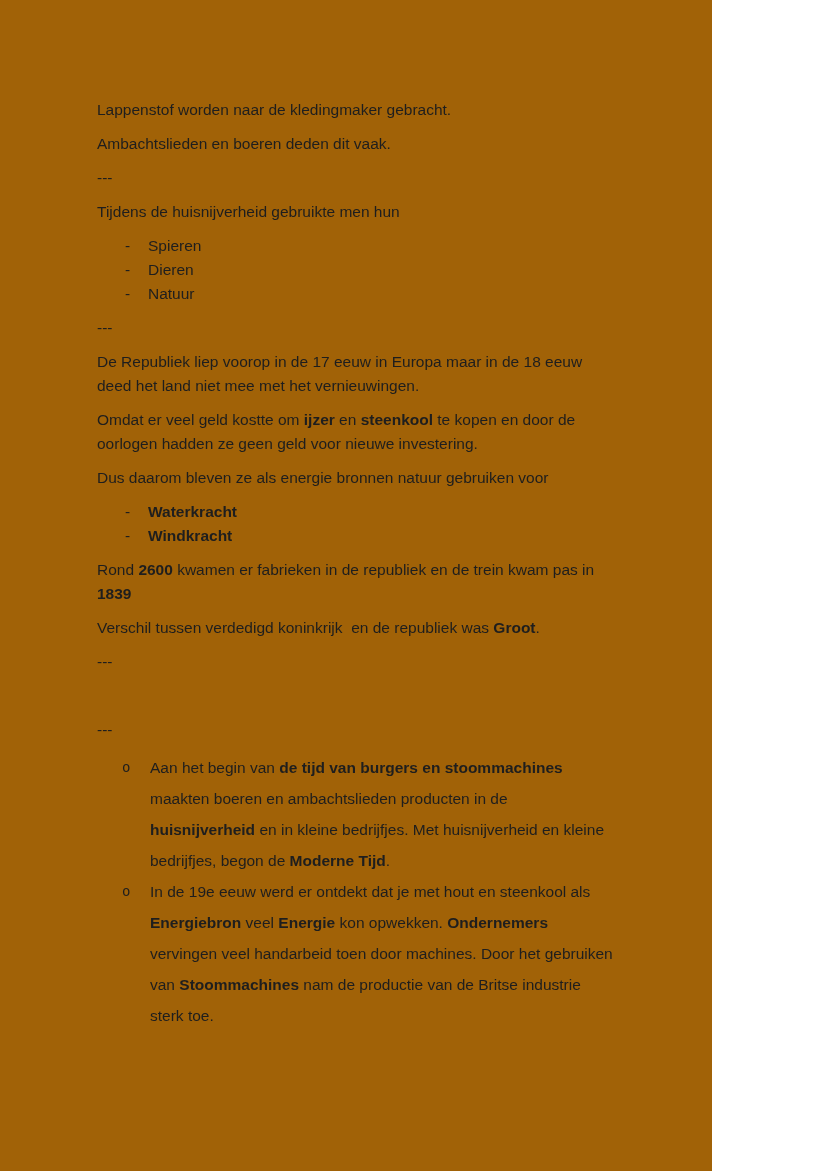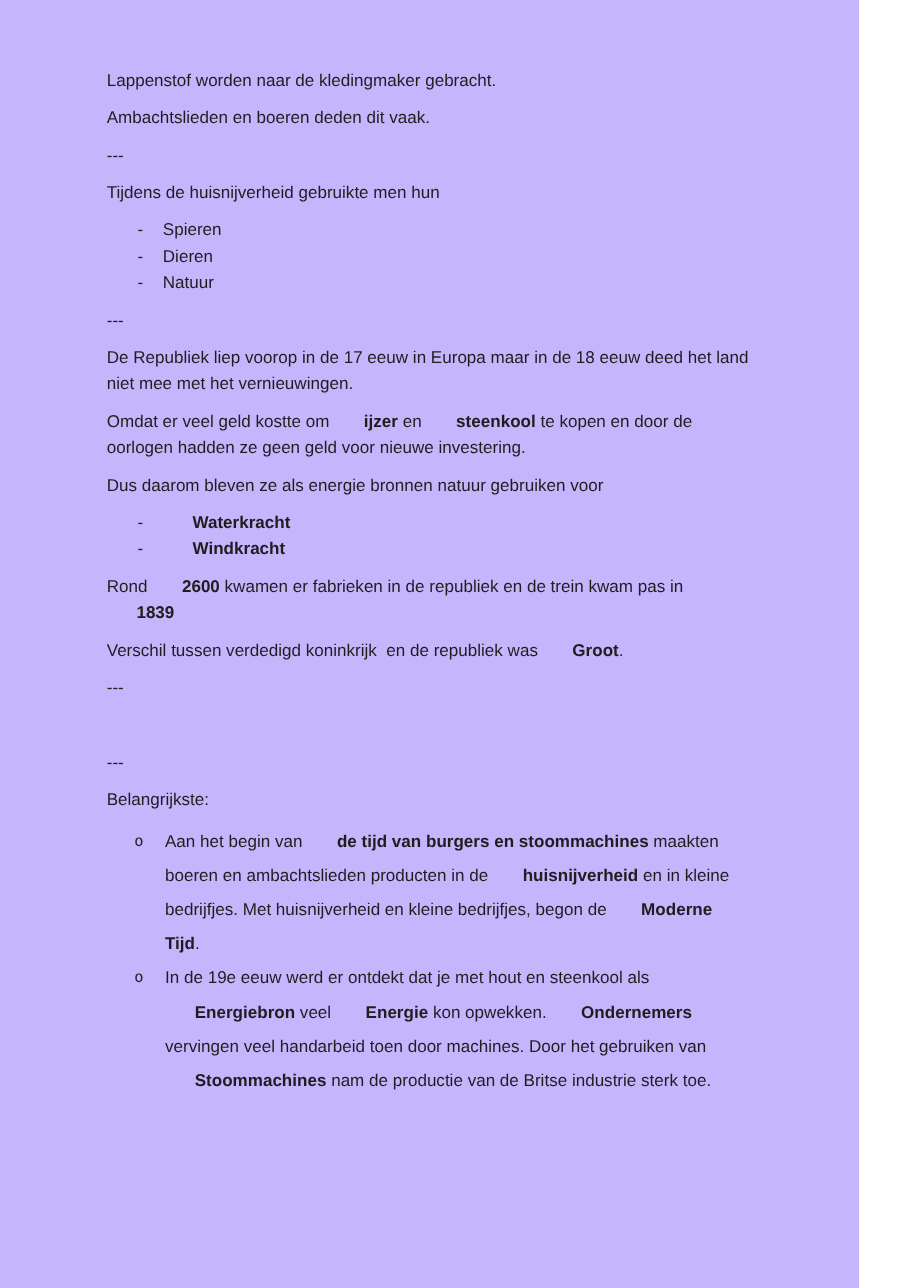--- a/index.html
+++ b/index.html
@@ -3,33 +3,33 @@
 <meta charset="utf-8">
 <style>
   * { margin: 0; padding: 0; box-sizing: border-box; }
   html, body { background: #ffffff; }
   body {
     font-family: "Liberation Sans", sans-serif;
     color: #1e1e1e;
     -webkit-font-smoothing: antialiased;
   }
   .page {
-    width: 781px;
+    width: 712px;
     min-height: 1171px;
-    background: #c4b5fd;
-    padding: 62px 98px 60px 97px;
+    background: #a16207;
+    padding: 98px 98px 60px 97px;
   }
   .para {
     font-size: 15.5px;
     line-height: 24px;
     margin-bottom: 10px;
     white-space: pre-wrap;
     min-height: 24px;
   }
-  .bold { font-weight: 700; margin-left: 27px; }
+  .bold { font-weight: 700; }
   .dash-list { margin-bottom: 10px; }
   .li {
     display: flex;
     font-size: 15.5px;
     line-height: 24px;
     padding-left: 28px;
   }
   .li .bullet { flex: 0 0 23px; width: 23px; }
   .li .li-text { white-space: pre-wrap; }
   .o-list { margin-bottom: 10px; }
@@ -86,21 +86,20 @@
       <span class="bullet">-</span>
       <span class="li-text"><span class="bold">Windkracht</span></span>
     </div>
   </div>
 
   <p class="para"><span>Rond </span><span class="bold">2600</span><span> kwamen er fabrieken in de republiek en de trein kwam pas in </span><span class="bold">1839</span></p>
   <p class="para"><span>Verschil tussen verdedigd koninkrijk  en de republiek was </span><span class="bold">Groot</span><span>.</span></p>
   <p class="para"><span>---</span></p>
   <p class="para"></p>
   <p class="para"><span>---</span></p>
-  <p class="para"><span>Belangrijkste:</span></p>
 
   <div class="o-list">
     <div class="o-li">
       <span class="bullet">o</span>
       <span class="li-text"><span>Aan het begin van </span><span class="bold">de tijd van burgers en stoommachines</span><span> maakten boeren en ambachtslieden producten in de </span><span class="bold">huisnijverheid</span><span> en in kleine bedrijfjes. Met huisnijverheid en kleine bedrijfjes, begon de </span><span class="bold">Moderne Tijd</span><span>.</span></span>
     </div>
     <div class="o-li">
       <span class="bullet">o</span>
       <span class="li-text"><span>In de 19e eeuw werd er ontdekt dat je met hout en steenkool als </span><span class="bold">Energiebron</span><span> veel </span><span class="bold">Energie</span><span> kon opwekken. </span><span class="bold">Ondernemers</span><span> vervingen veel handarbeid toen door machines. Door het gebruiken van </span><span class="bold">Stoommachines</span><span> nam de productie van de Britse industrie sterk toe.</span></span>
     </div>

